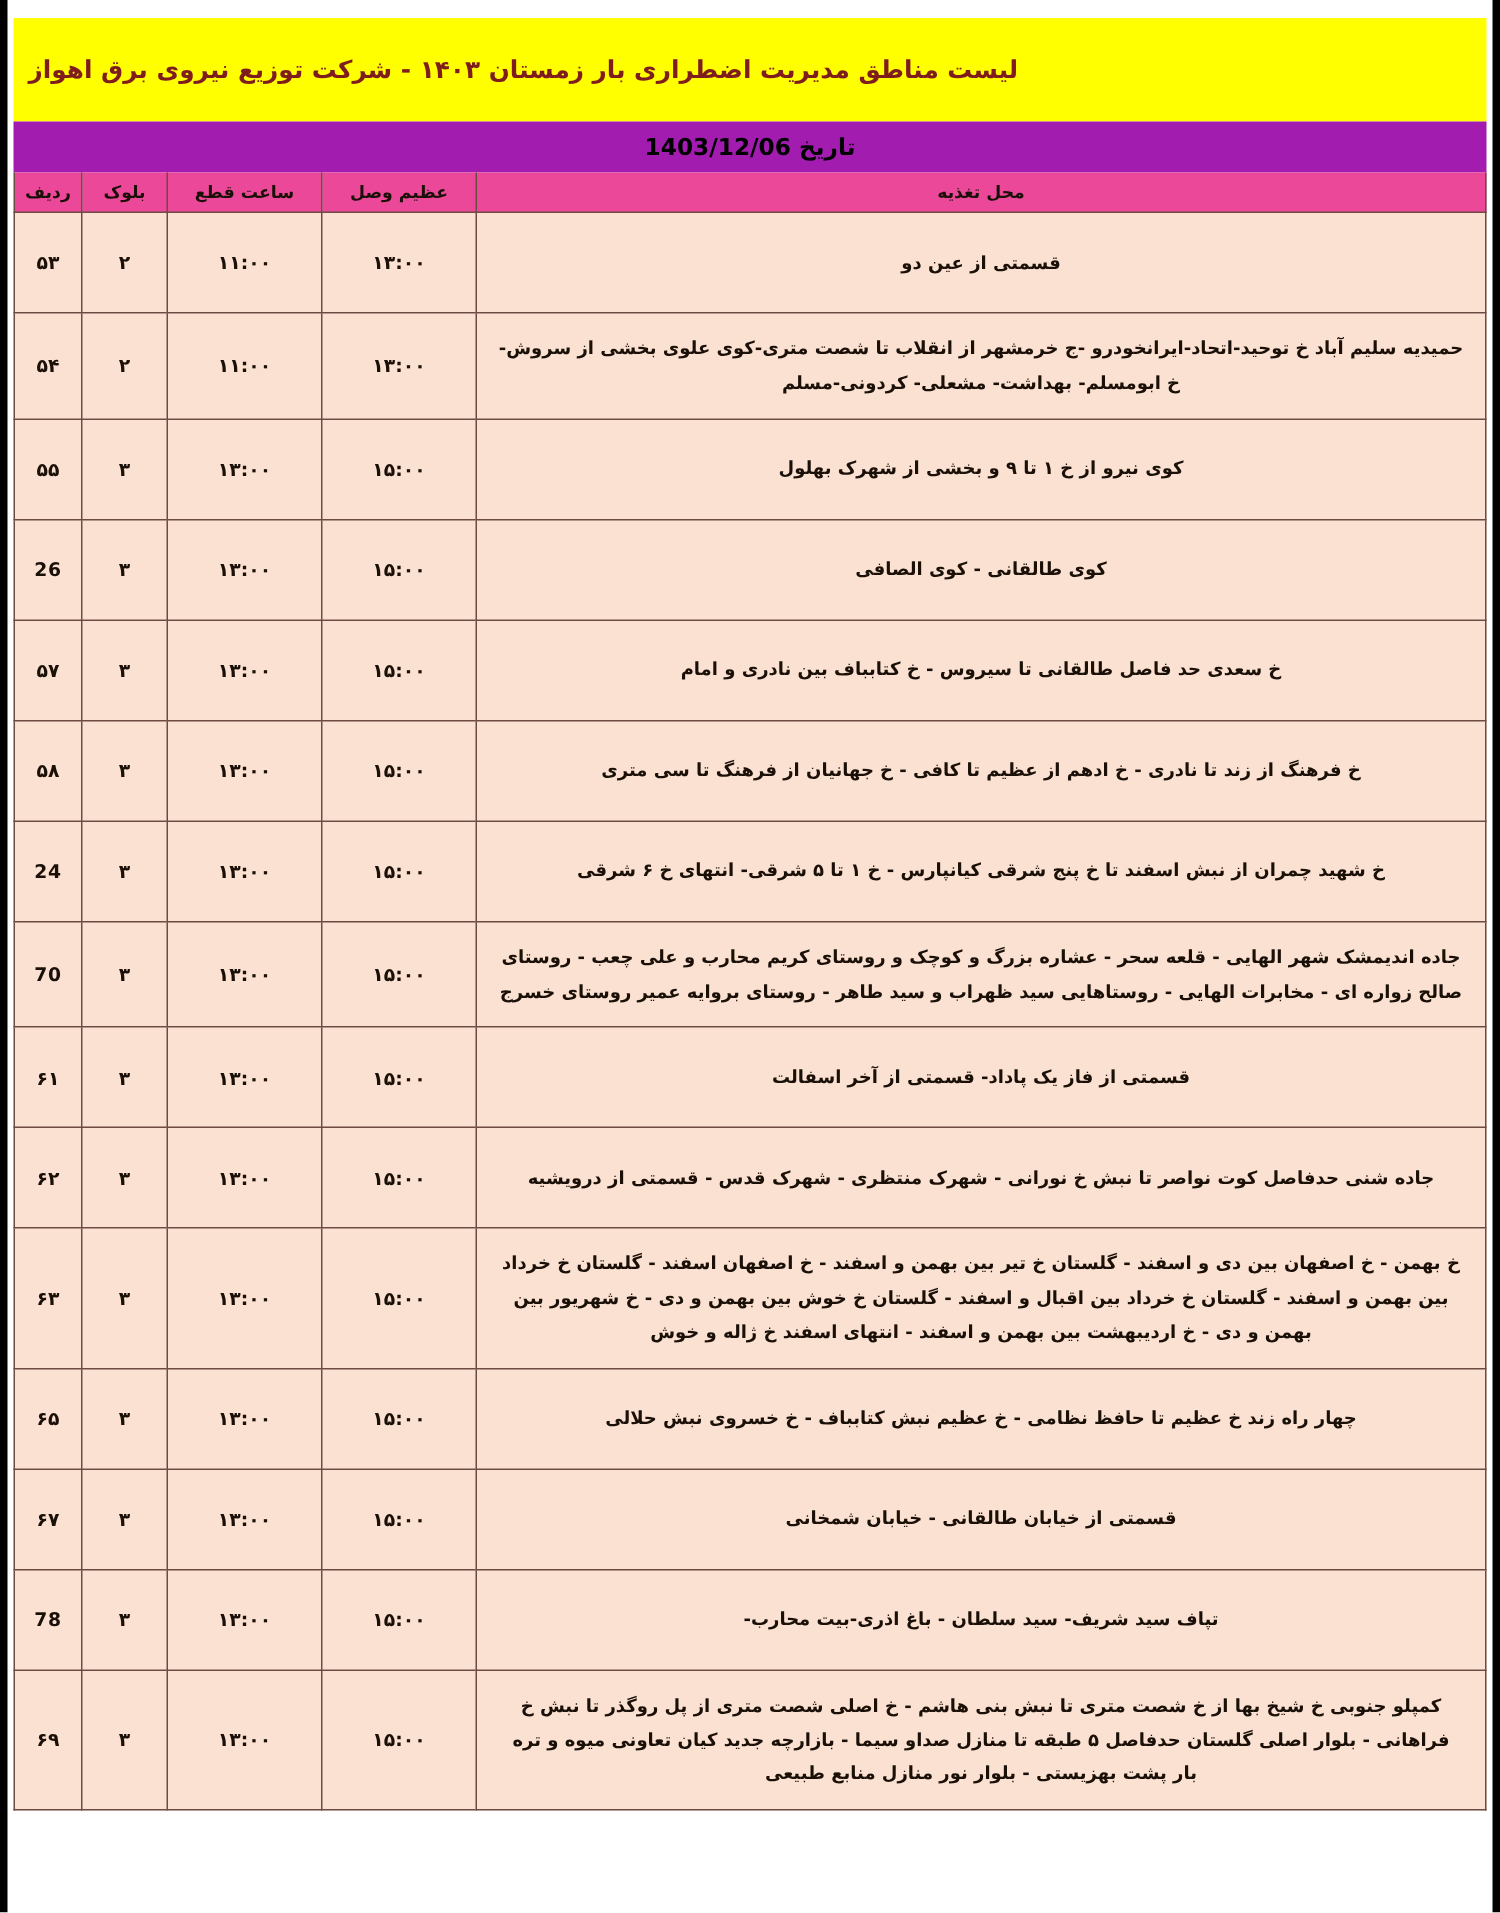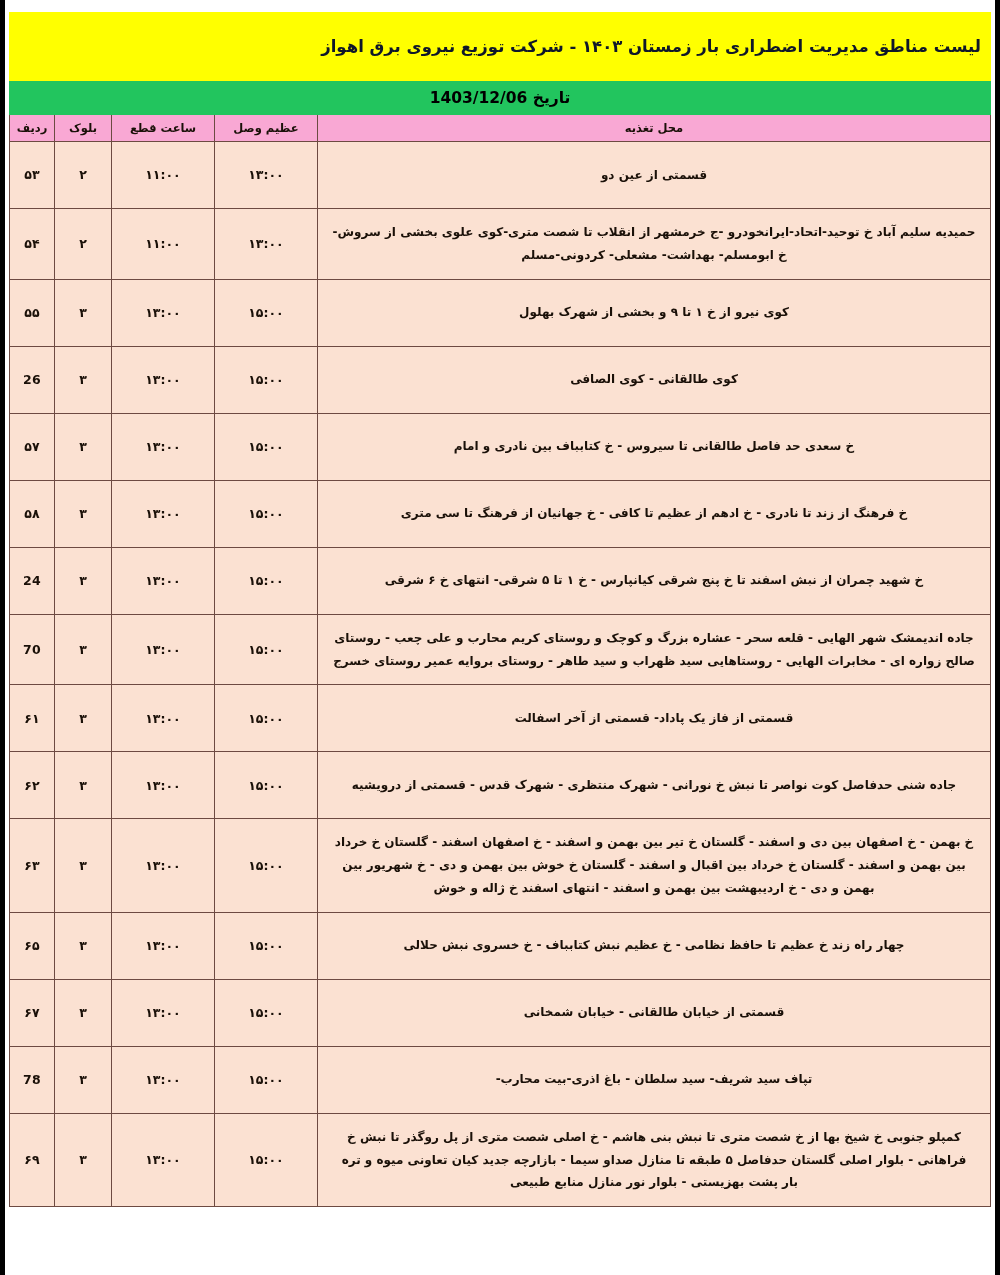--- a/index.html
+++ b/index.html
@@ -30,33 +30,33 @@
   .doc {
     box-sizing: border-box;
     width: 982px;
     margin: 0 auto;
     background: #ffffff;
   }
 
   
   .title-banner {
     background: #ffff00;
-    color: #0f172a;
-    text-align: right;
+    color: #7f1d1d;
+    text-align: left;
     font-size: 16.5px;
     font-weight: bold;
     letter-spacing: 0.1px;
     padding: 25px 10px 24px 10px;
     line-height: 1.2;
     box-sizing: border-box;
   }
 
   
   .date-bar {
-    background: #22c55e;
+    background: #a21caf;
     color: #000000;
     text-align: center;
     font-size: 15.5px;
     font-weight: bold;
     padding: 8px 10px 8px 10px;
     box-sizing: border-box;
     direction: rtl;
   }
   .date-bar .date-value {
     direction: ltr;
@@ -76,21 +76,21 @@
   table.schedule td {
     border: 1.4px solid #6d4a42;
     background: #fbe1d2;
     color: #1a1008;
     text-align: center;
     vertical-align: middle;
     box-sizing: border-box;
   }
 
   table.schedule thead th {
-    background: #f9a8d4;
+    background: #ec4899;
     font-size: 11.5px;
     font-weight: bold;
     height: 27px;
     padding: 2px 3px;
     border-top: none;
   }
 
   
   col.c-radif { width: 45px; }
   col.c-block { width: 57px; }

